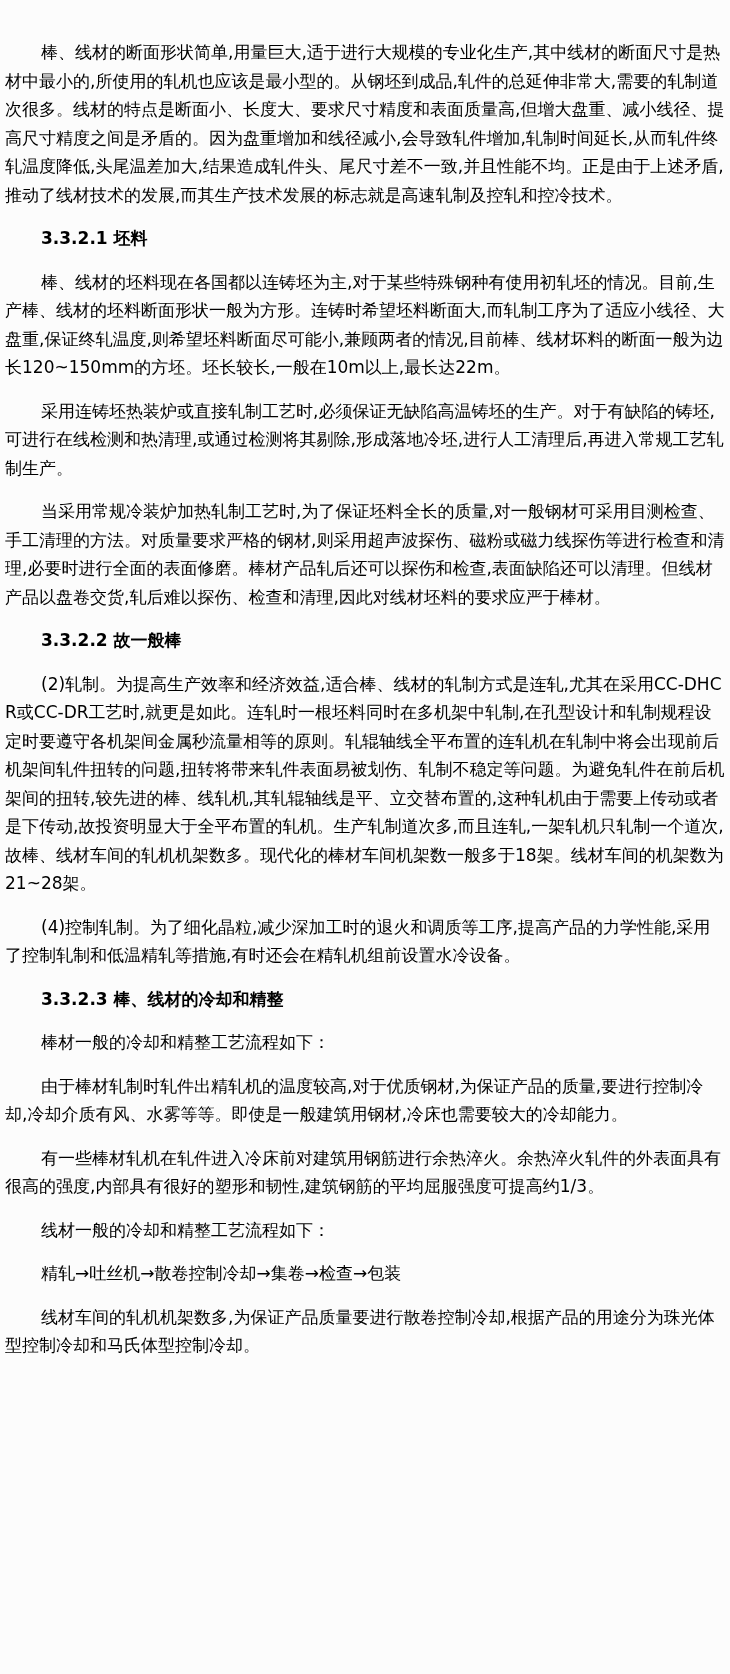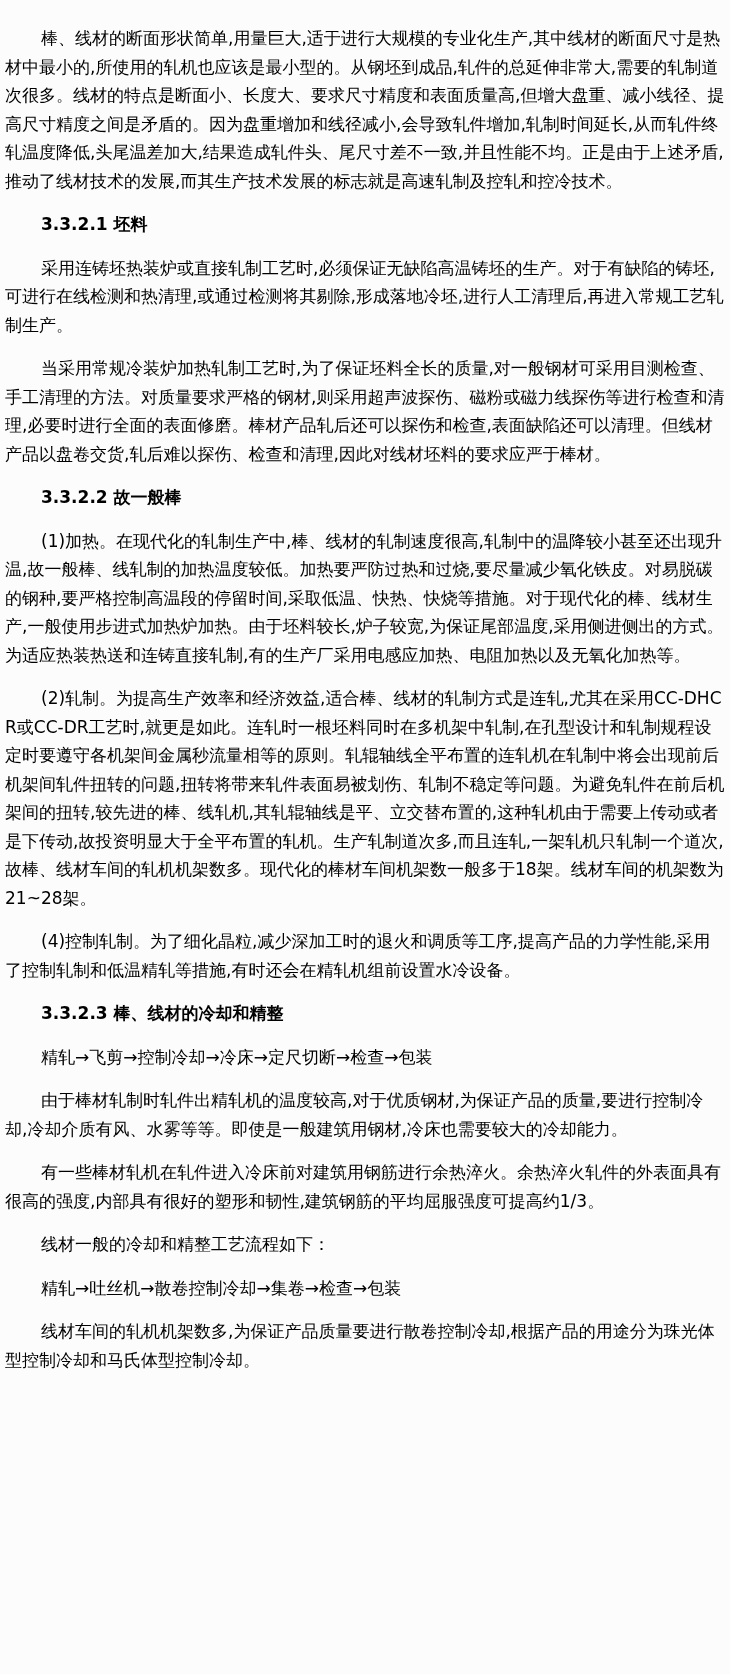--- a/index.html
+++ b/index.html
@@ -11,47 +11,47 @@
     width: 730px;
     height: 1674px;
     overflow: hidden;
     color: #000000;
     font-family: "DejaVu Sans", sans-serif;
   }
   .doc {
     padding: 24px 5px 0 5px;
   }
   .doc p {
-    margin: 0 0 15px 0;
+    margin: 14px 0 15px 0;
     font-size: 17px;
     line-height: 28.5px;
     text-indent: 36px;
     text-align: left;
     word-break: break-all;
   }
   .doc p.heading {
     
     font-weight: bold;
   }
   .doc p.flow {
     white-space: nowrap;
   }
 </style>
 </head>
 <body>
 
 <div class="doc">
     <p class="para">棒、线材的断面形状简单,用量巨大,适于进行大规模的专业化生产,其中线材的断面尺寸是热材中最小的,所使用的轧机也应该是最小型的。从钢坯到成品,轧件的总延伸非常大,需要的轧制道次很多。线材的特点是断面小、长度大、要求尺寸精度和表面质量高,但增大盘重、减小线径、提高尺寸精度之间是矛盾的。因为盘重增加和线径减小,会导致轧件增加,轧制时间延长,从而轧件终轧温度降低,头尾温差加大,结果造成轧件头、尾尺寸差不一致,并且性能不均。正是由于上述矛盾,推动了线材技术的发展,而其生产技术发展的标志就是高速轧制及控轧和控冷技术。</p>
     <p class="heading">3.3.2.1 坯料</p>
+    <p class="para">棒、线材的坯料现在各国都以连铸坯为主,对于某些特殊钢种有使用初轧坯的情况。目前,生产棒、线材的坯料断面形状一般为方形。连铸时希望坯料断面大,而轧制工序为了适应小线径、大盘重,保证终轧温度,则希望坯料断面尽可能小,兼顾两者的情况,目前棒、线材坏料的断面一般为边长120~150mm的方坯。坯长较长,一般在10m以上,最长达22m。</p>
     <p class="para">采用连铸坯热装炉或直接轧制工艺时,必须保证无缺陷高温铸坯的生产。对于有缺陷的铸坯,可进行在线检测和热清理,或通过检测将其剔除,形成落地冷坯,进行人工清理后,再进入常规工艺轧制生产。</p>
     <p class="para">当采用常规冷装炉加热轧制工艺时,为了保证坯料全长的质量,对一般钢材可采用目测检查、手工清理的方法。对质量要求严格的钢材,则采用超声波探伤、磁粉或磁力线探伤等进行检查和清理,必要时进行全面的表面修磨。棒材产品轧后还可以探伤和检查,表面缺陷还可以清理。但线材产品以盘卷交货,轧后难以探伤、检查和清理,因此对线材坯料的要求应严于棒材。</p>
     <p class="heading">3.3.2.2 故一般棒</p>
-    <p class="para">(1)加热。在现代化的轧制生产中,棒、线材的轧制速度很高,轧制中的温降较小甚至还出现升温,故一般棒、线轧制的加热温度较低。加热要严防过热和过烧,要尽量减少氧化铁皮。对易脱碳的钢种,要严格控制高温段的停留时间,采取低温、快热、快烧等措施。对于现代化的棒、线材生产,一般使用步进式加热炉加热。由于坯料较长,炉子较宽,为保证尾部温度,采用侧进侧出的方式。为适应热装热送和连铸直接轧制,有的生产厂采用电感应加热、电阻加热以及无氧化加热等。</p>
     <p class="para">(2)轧制。为提高生产效率和经济效益,适合棒、线材的轧制方式是连轧,尤其在采用CC-DHCR或CC-DR工艺时,就更是如此。连轧时一根坯料同时在多机架中轧制,在孔型设计和轧制规程设定时要遵守各机架间金属秒流量相等的原则。轧辊轴线全平布置的连轧机在轧制中将会出现前后机架间轧件扭转的问题,扭转将带来轧件表面易被划伤、轧制不稳定等问题。为避免轧件在前后机架间的扭转,较先进的棒、线轧机,其轧辊轴线是平、立交替布置的,这种轧机由于需要上传动或者是下传动,故投资明显大于全平布置的轧机。生产轧制道次多,而且连轧,一架轧机只轧制一个道次,故棒、线材车间的轧机机架数多。现代化的棒材车间机架数一般多于18架。线材车间的机架数为21~28架。</p>
     <p class="para">(4)控制轧制。为了细化晶粒,减少深加工时的退火和调质等工序,提高产品的力学性能,采用了控制轧制和低温精轧等措施,有时还会在精轧机组前设置水冷设备。</p>
     <p class="heading">3.3.2.3 棒、线材的冷却和精整</p>
-    <p class="flow">精轧→飞剪→控制冷却→冷床→定尺切断→检查→包装</p>
+    <p class="para">棒材一般的冷却和精整工艺流程如下：</p>
     <p class="para">由于棒材轧制时轧件出精轧机的温度较高,对于优质钢材,为保证产品的质量,要进行控制冷却,冷却介质有风、水雾等等。即使是一般建筑用钢材,冷床也需要较大的冷却能力。</p>
     <p class="para">有一些棒材轧机在轧件进入冷床前对建筑用钢筋进行余热淬火。余热淬火轧件的外表面具有很高的强度,内部具有很好的塑形和韧性,建筑钢筋的平均屈服强度可提高约1/3。</p>
     <p class="para">线材一般的冷却和精整工艺流程如下：</p>
     <p class="flow">精轧→吐丝机→散卷控制冷却→集卷→检查→包装</p>
     <p class="para">线材车间的轧机机架数多,为保证产品质量要进行散卷控制冷却,根据产品的用途分为珠光体型控制冷却和马氏体型控制冷却。</p>
   </div>
 
 </body></html>

